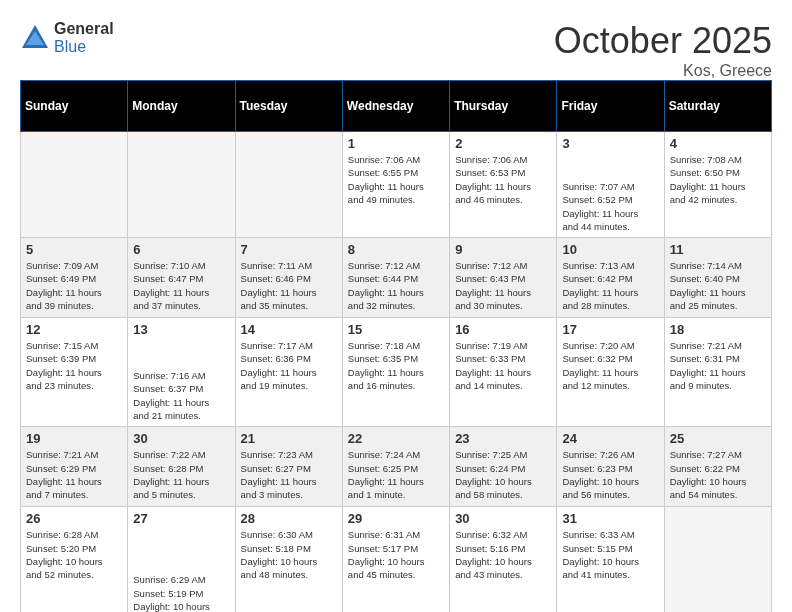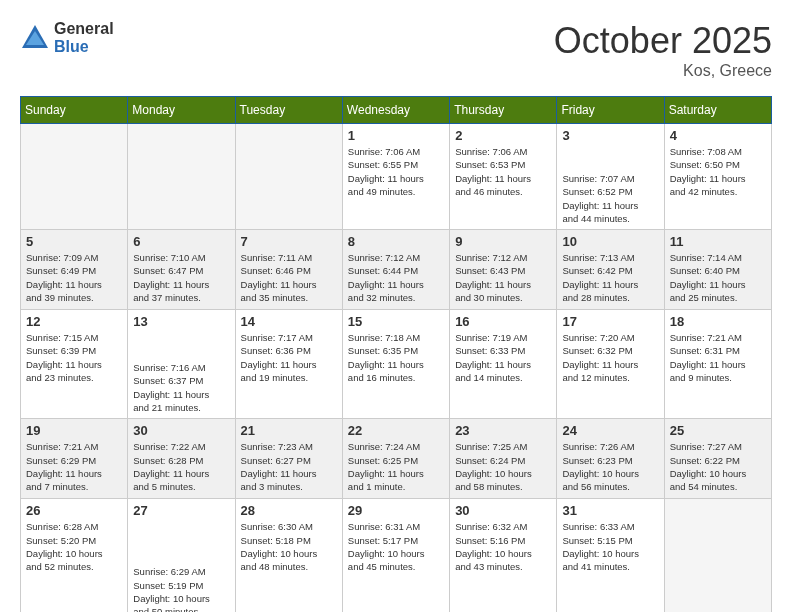--- a/index.html
+++ b/index.html
@@ -7,40 +7,40 @@
       font-family: Arial, sans-serif;
       background: #fff;
       width: 792px;
       min-height: 612px;
       padding: 20px;
     }
     .header-area {
       display: flex;
       justify-content: space-between;
       align-items: flex-start;
-      margin-bottom: 16px;
+      margin-bottom: 0;
     }
     .logo {
       display: flex;
       align-items: center;
       gap: 4px;
     }
     .logo-text {
       display: flex;
       flex-direction: column;
       line-height: 1.1;
     }
     .logo-general {
       font-size: 16px;
       font-weight: bold;
       color: #333;
     }
     .logo-blue {
       font-size: 16px;
-      font-weight: bold;
+      font-weight: normal;
       color: #2a6db5;
     }
     .logo-icon {
       width: 30px;
       height: 30px;
     }
     .title-area {
       text-align: right;
     }
     .month-title {
@@ -51,25 +51,25 @@
     .location {
       font-size: 16px;
       color: #555;
     }
     table {
       width: 100%;
       border-collapse: collapse;
       table-layout: fixed;
     }
     th {
-      background: #4d7c0f;
+      background: #000000;
       color: #fff;
       font-size: 12px;
-      font-weight: normal;
-      padding: 6px 4px;
+      font-weight: bold;
+      padding: 18px 4px;
       text-align: left;
       border: 1px solid #1a5da0;
     }
     td {
       border: 1px solid #ccc;
       vertical-align: top;
       padding: 4px 5px;
       height: 80px;
       font-size: 10px;
       color: #333;

